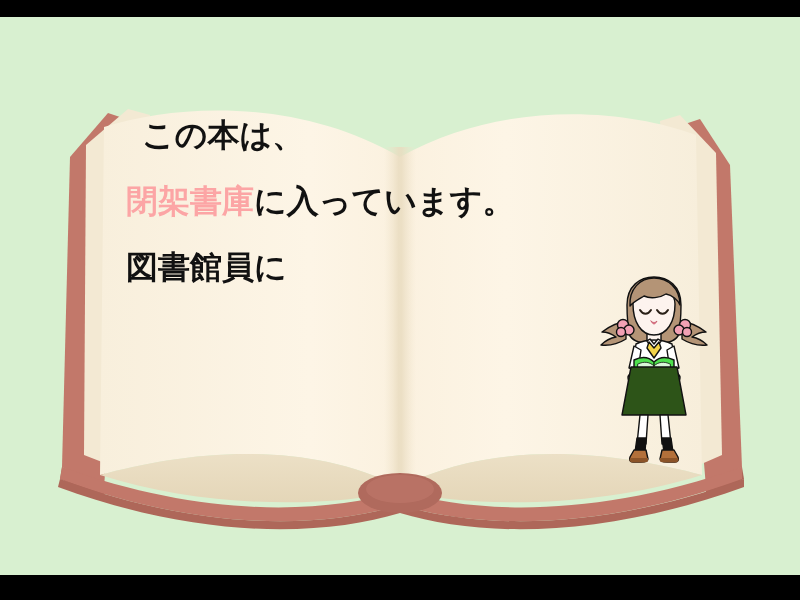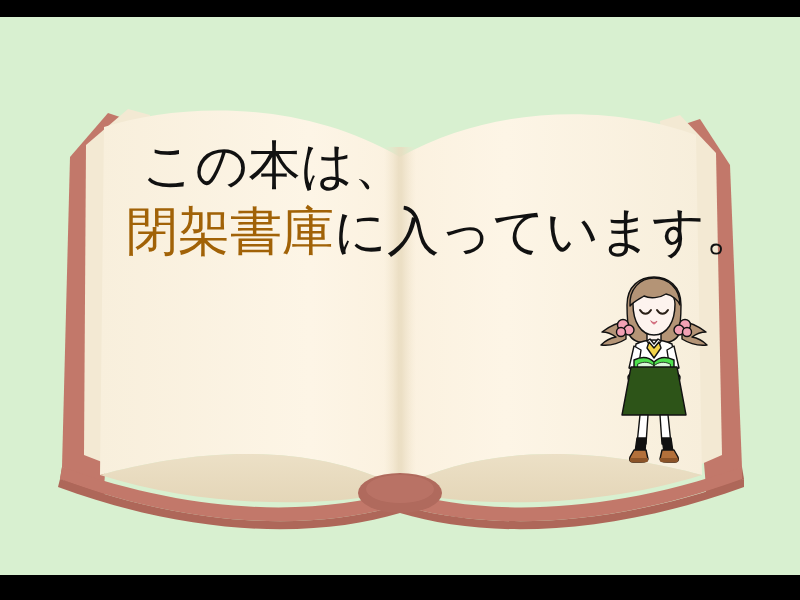--- a/index.html
+++ b/index.html
@@ -50,33 +50,34 @@
     top: 17px;
     width: 800px;
     height: 558px;
   }
   #book svg { display: block; width: 800px; height: 558px; }
 
   
   #page-text {
     position: absolute;
     left: 126px;
-    top: 132px;
+    top: 102px;
     width: 560px;
     z-index: 20;
     font-family: "DejaVu Sans", "Liberation Sans", sans-serif;
-    font-size: 52px;
+    font-size: 32px;
     line-height: 66px;
     color: #111111;
     letter-spacing: 0px;
     white-space: nowrap;
+    font-weight: bold;
   }
   .tline { display: block; height: 66px; }
   .tline.indent { padding-left: 16px; }
-  .hl { color: #a16207; text-align: center; }
+  .hl { color: #fca5a5; text-align: center; }
 
   
   #character {
     position: absolute;
     left: 596px;
     top: 272px;
     width: 116px;
     height: 192px;
     z-index: 25;
   }
@@ -151,20 +152,23 @@
       <ellipse cx="400" cy="472" rx="34" ry="14" fill="#bd766a" opacity="0.7"></ellipse>
     </svg>
   </div>
 
   <div id="page-text">
     <span class="tline indent">
       <span>この本は、</span>
     </span>
     <span class="tline">
       <span class="hl">閉架書庫</span><span>に入っています。</span>
+    </span>
+    <span class="tline">
+      <span>図書館員に</span>
     </span>
   </div>
 
   <div id="character">
     <svg viewBox="0 0 116 192" xmlns="http://www.w3.org/2000/svg">
       <g stroke="#111111" stroke-width="1.4" stroke-linejoin="round" stroke-linecap="round">
 
         <path fill="#b49476" d="M31,33 C31,14 44,5 58,5 C72,5 85,14 85,33 C85,46 84,56 82,64
                  C78,70 70,72 58,72 C46,72 38,70 34,64 C32,56 31,46 31,33 Z"></path>
 

